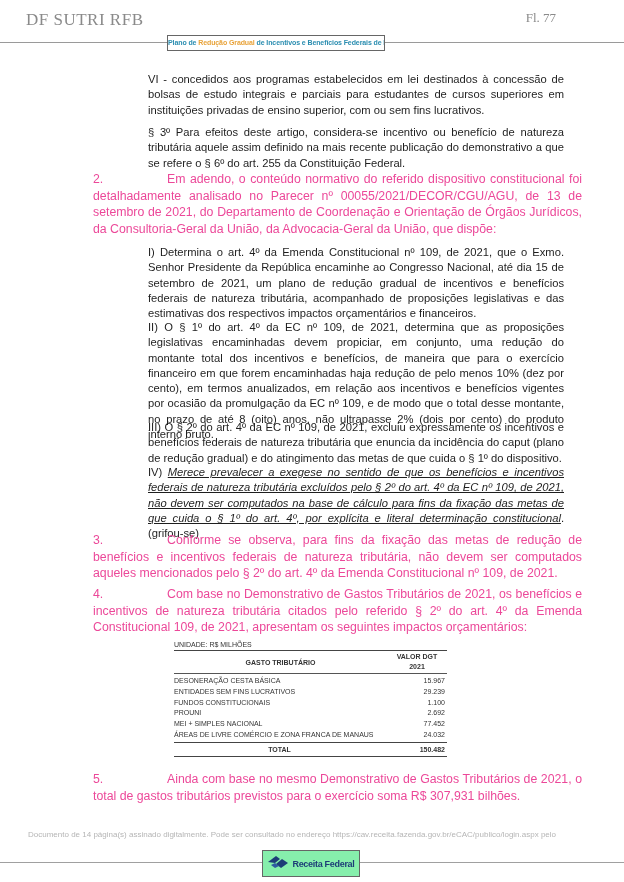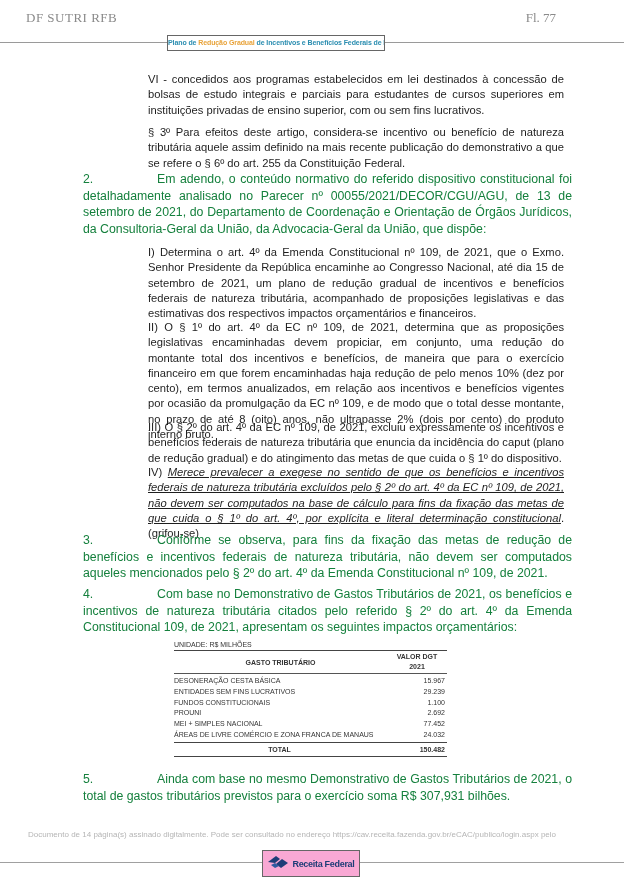--- a/index.html
+++ b/index.html
@@ -1,52 +1,52 @@
 <!DOCTYPE html>
 <html><head>
 <meta charset="utf-8">
 <style>
   html, body { margin: 0; padding: 0; background: #ffffff; }
   body { width: 624px; height: 882px; position: relative; overflow: hidden;
          font-family: "Liberation Sans", sans-serif; color: #222; }
   .hdr-left { position: absolute; left: 26px; top: 10px; font-family: "Liberation Serif", serif;
-              font-size: 13px; color: #8a8a8a; letter-spacing: 0.5px; }
+              font-size: 17px; color: #8a8a8a; letter-spacing: 0.5px; }
   .hdr-right { position: absolute; right: 68px; top: 10px; font-family: "Liberation Serif", serif;
                font-size: 13px; color: #8a8a8a; }
   .hdr-line { position: absolute; left: 0; right: 0; top: 42px; height: 1px; background: #9a9a9a; }
   .hdr-box { position: absolute; left: 167px; top: 35px; width: 216px; height: 14px; border: 1px solid #666;
              background: #fff; font-size: 7px; font-weight: bold; text-align: center; line-height: 14px;
              color: #2a8db0; white-space: nowrap; overflow: hidden; letter-spacing: -0.1px; }
   .hdr-box .orange { color: #e8a33a; }
 
   .quote { position: absolute; left: 148px; width: 416px; font-size: 11.2px; line-height: 15.3px;
            text-align: justify; color: #1e1e1e; }
-  .para { position: absolute; left: 83px; width: 489px; font-size: 12.3px; line-height: 16.5px;
-          text-align: justify; color: #15803d; }
+  .para { position: absolute; left: 93px; width: 489px; font-size: 12.3px; line-height: 16.5px;
+          text-align: justify; color: #ec4899; }
   .para .num { display: inline-block; width: 74px; }
   u { text-decoration: underline; font-style: italic; }
 
   .table { position: absolute; left: 174px; top: 639px; width: 273px; font-size: 7px; color: #333; }
   .unit { height: 11px; line-height: 11px; border-bottom: 1.5px solid #444; }
   .trow { display: flex; justify-content: space-between; height: 10.8px; line-height: 10.8px; }
   .thead { display: flex; height: 22px; border-bottom: 1px solid #555; font-weight: bold; align-items: center; }
   .thead .c1 { flex: 1; text-align: center; }
   .thead .c2 { width: 60px; text-align: center; line-height: 10px; }
   .trow .v { text-align: right; padding-right: 2px; }
   .tbody { padding-top: 2px; padding-bottom: 1px; }
   .ttotal { display: flex; height: 13px; line-height: 13px; border-top: 1.5px solid #444;
             border-bottom: 1.5px solid #444; font-weight: bold; }
   .ttotal .c1 { flex: 1; text-align: center; }
   .ttotal .v { width: 60px; text-align: right; padding-right: 2px; }
 
   .footer-text { position: absolute; left: 28px; top: 830px; width: 590px; font-size: 8px;
                  line-height: 9.3px; color: #b5b5b5; }
   .ftr-line { position: absolute; left: 0; right: 0; top: 862px; height: 1px; background: #a0a0a0; }
   .ftr-box { position: absolute; left: 262px; top: 850px; width: 96px; height: 25px; border: 1px solid #666;
-             background: #f9a8d4; display: flex; align-items: center; justify-content: center; gap: 3px; }
+             background: #86efac; display: flex; align-items: center; justify-content: center; gap: 3px; }
   .ftr-box .lbl { font-size: 9px; font-weight: bold; color: #1d3d77; letter-spacing: -0.3px; }
 </style>
 </head>
 <body>
 
 <div class="hdr-left">DF  SUTRI  RFB</div>
 <div class="hdr-right">Fl. 77</div>
 <div class="hdr-line"></div>
 <div class="hdr-box">
   <span>Plano de </span><span class="orange">Redução Gradual</span><span> de Incentivos e Benefícios Federais de Natureza Tributária</span>

